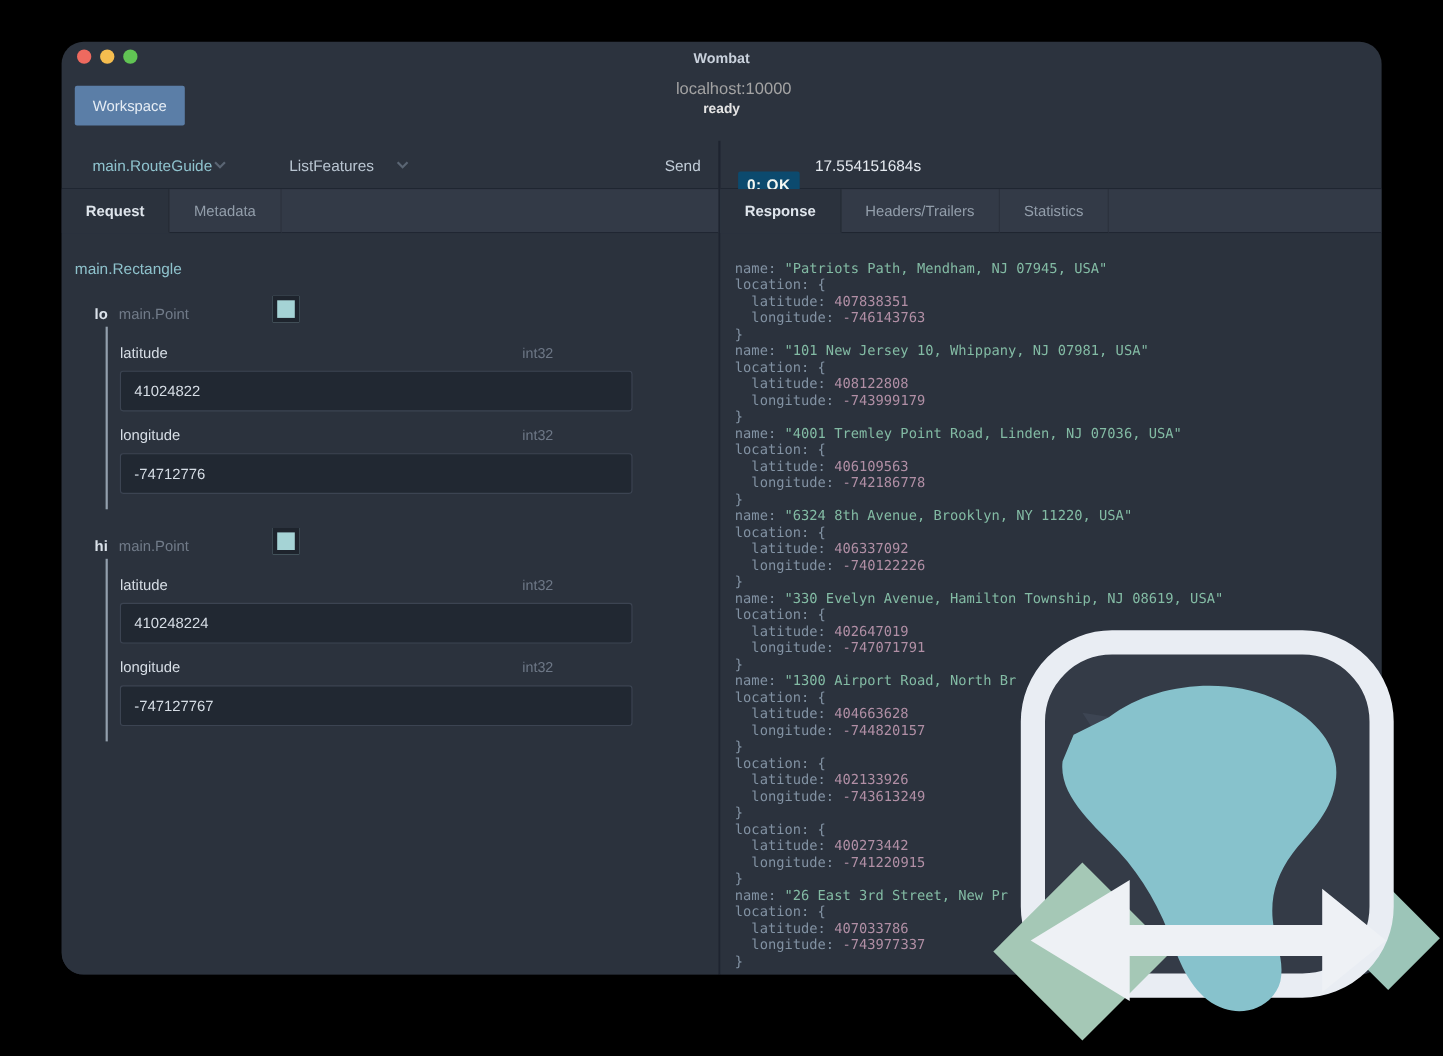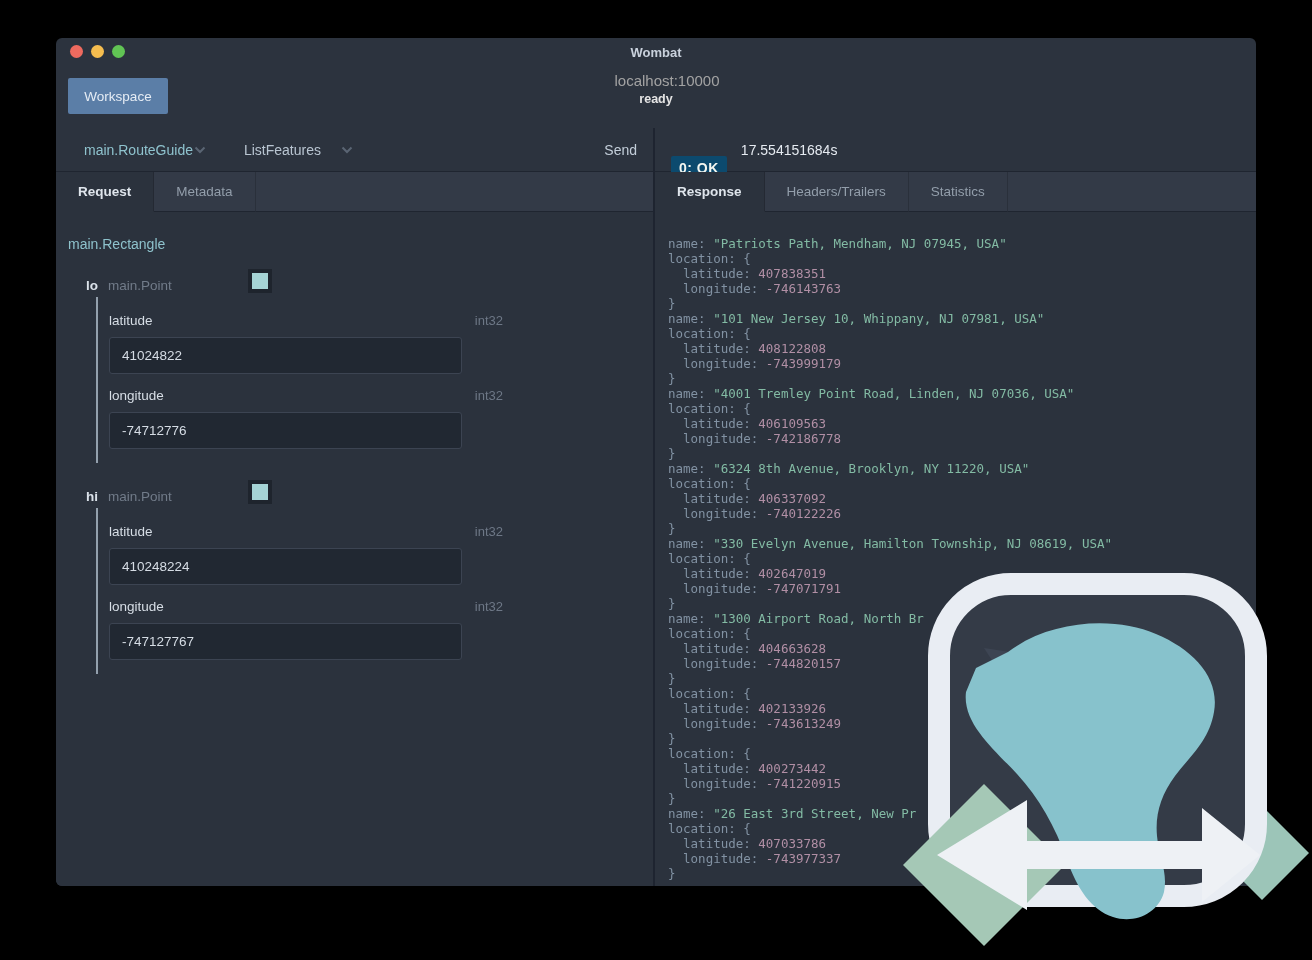--- a/index.html
+++ b/index.html
@@ -1,21 +1,21 @@
 <!DOCTYPE html>
 <html><head>
 <meta charset="utf-8">
 <style>
   * { margin:0; padding:0; box-sizing:border-box; }
   html,body { width:1312px; height:960px; background:#000; overflow:hidden;
               font-family:"Liberation Sans", sans-serif; position:relative; }
 
   
   .window { position:absolute; left:56px; top:38px; width:1200px; height:848px;
-            background:#2c333e; border-radius:6px; overflow:hidden;
+            background:#2c333e; border-radius:20px; overflow:hidden;
             box-shadow:0 18px 60px rgba(0,0,0,.65); }
 
   .titlebar { height:28px; position:relative; display:flex; align-items:center; }
   .lights { position:absolute; left:14px; top:7px; display:flex; gap:8px; }
   .light { width:13px; height:13px; border-radius:50%; }
   .light.red { background:#ee6a5f; } .light.yellow { background:#f5bd4f; } .light.green { background:#61c454; }
   .win-title { width:100%; text-align:center; font-size:13px; font-weight:bold; color:#c9d1dc; }
 
   .appheader { height:62px; position:relative; }
   .workspace-btn { position:absolute; left:12px; top:12px; width:100px; height:36px;
@@ -26,21 +26,21 @@
   .hoststatus { font-size:12.5px; font-weight:bold; color:#e5e5e5; margin-top:3px; }
 
   .main { display:flex; height:calc(848px - 90px); }
   .col-left { width:599px; border-right:2px solid #1e2430; display:flex; flex-direction:column; }
   .col-right { flex:1; display:flex; flex-direction:column; }
 
   .toolbar { height:44px; display:flex; align-items:center; padding:0 16px;
              border-bottom:1px solid #1f2530; flex:none; }
   .select-wrap { display:flex; align-items:center; gap:1px; cursor:pointer;margin-left:12px; }
   .service-name { font-size:14px; color:#8fc3ce; }
-  .method-wrap { margin-left:38px; gap:20px; }
+  .method-wrap { margin-left:57px; gap:20px; }
   .method-name { font-size:14px; color:#b9c5d1; }
   .send-btn { margin-left:auto; background:none; border:none; color:#c3ced9;
               font-size:14px; font-family:inherit; cursor:pointer; }
 
   .status-badge { background:#0c4a6e; color:#f4f7f1; font-size:14px; font-weight:bold;
                   border-radius:2px; padding:4px 8px; letter-spacing:.5px;margin-top:36px; }
   .duration { margin-left:14px; font-size:14px; color:#e6ebf1; }
 
   .tabs { height:40px; display:flex; background:#333a47; flex:none; }
   .tab { padding:0 22px; line-height:39px; font-size:13.5px; color:#939eab;
@@ -58,21 +58,21 @@
   .group-name { font-size:13.5px; font-weight:bold; color:#dbe2ea; }
   .group-type { font-size:13.5px; color:#717b89; }
   .checkbox { width:24px; height:24px; background:#a5d3d5; border:4px solid #1e242d;
               margin-left:66px; cursor:pointer; }
   .group-body { margin-left:28px; margin-top:4px; border-left:2px solid #93a0ad;
                 padding:2px 0 14px 11px; }
   .field { width:394px; }
   .field-labels { display:flex; justify-content:space-between; align-items:baseline; margin-top:14px; }
   .field-name { font-size:13.5px; color:#d7dee6; }
   .field-type { font-size:13px; color:#6d7786; }
-  .field-input { display:block; width:353px; height:37px; margin-top:9px; background:#212832;
+  .field-input { display:block; width:466px; height:37px; margin-top:9px; background:#212832;
                  border:1px solid #3c4452; border-radius:3px; color:#d6dde5;
                  font-size:13.5px; font-family:inherit; padding:0 12px; }
 
   
   .response-body { padding:24px 0 0 13px; font-family:"DejaVu Sans Mono", monospace;
                    font-size:12.5px; }
   .rline { height:15px; white-space:pre; }
   .t-k { color:#8292a3; } .t-s { color:#83bba4; } .t-n { color:#b18fa5; }
 
   

